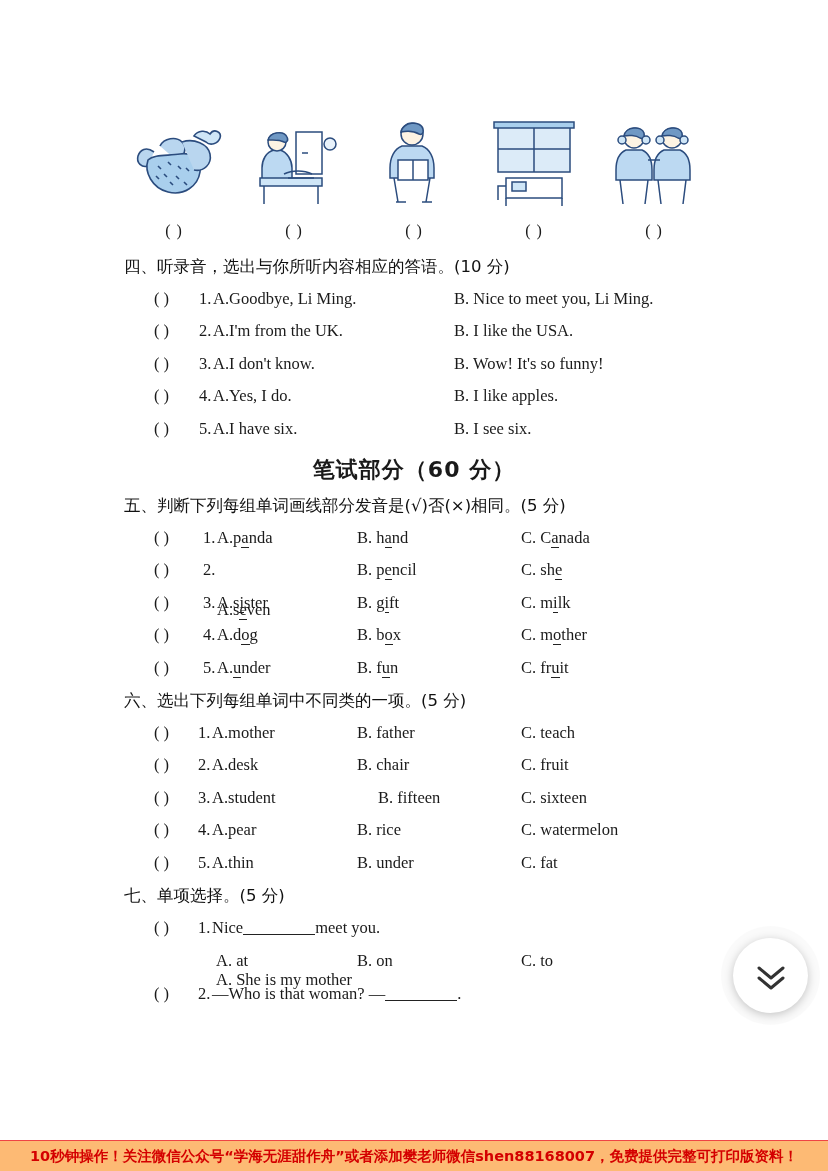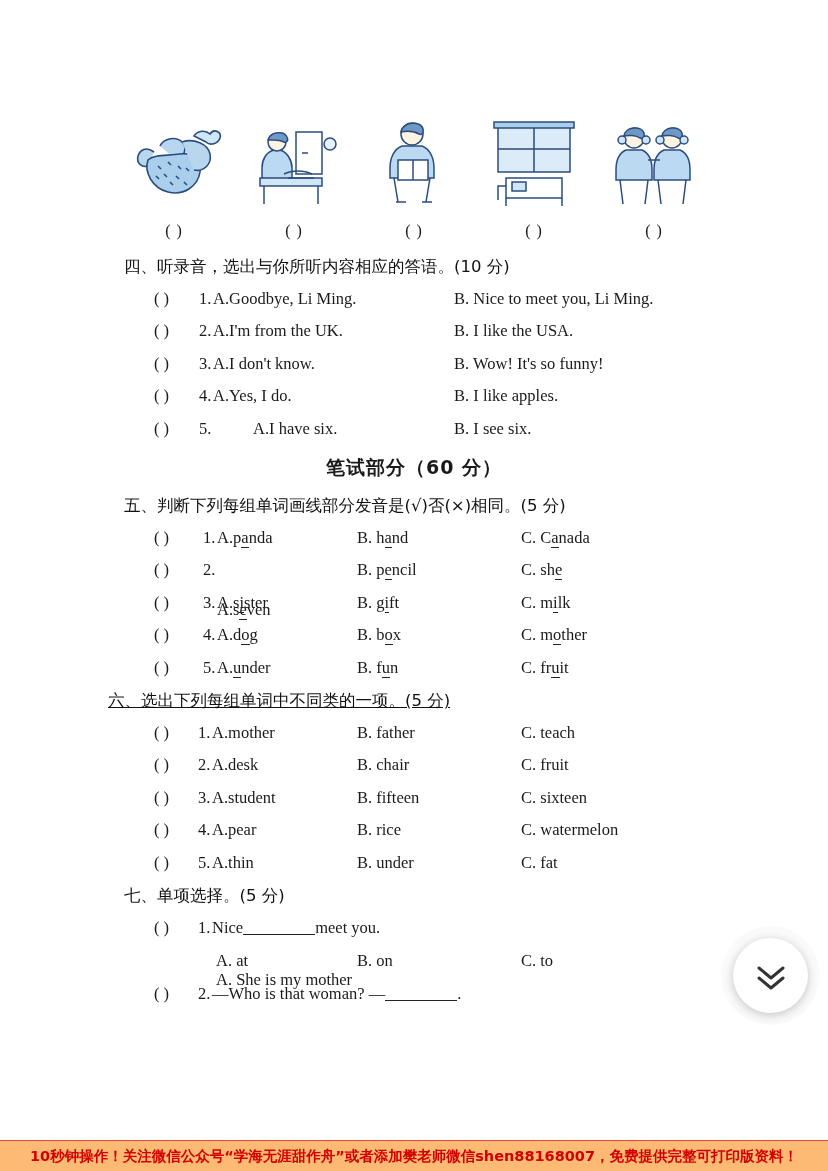--- a/index.html
+++ b/index.html
@@ -64,21 +64,21 @@
     font-family: "DejaVu Sans", sans-serif;
     color: #111;
     white-space: nowrap;
   }
 
   .center-head {
     position: absolute;
     width: 828px;
     left: 0;
     text-align: center;
-    font-size: 19px;
+    font-size: 22px;
     font-weight: bold;
     font-family: "DejaVu Sans", sans-serif;
     letter-spacing: 1px;
   }
 
   .row {
     position: absolute;
     left: 0;
     width: 828px;
     height: 24px;
@@ -275,21 +275,21 @@
   </div>
   <div class="row" style="top:386px;">
     <span class="cell" style="left:154px;">(        )</span>
     <span class="cell" style="left:199px;">4.</span>
     <span class="cell" style="left:213px;">A.Yes, I do.</span>
     <span class="cell" style="left:454px;">B. I like apples.</span>
   </div>
   <div class="row" style="top:419px;">
     <span class="cell" style="left:154px;">(        )</span>
     <span class="cell" style="left:199px;">5.</span>
-    <span class="cell" style="left:213px;margin-left:40px;">A.I have six.</span>
+    <span class="cell" style="left:213px;">A.I have six.</span>
     <span class="cell" style="left:454px;">B. I see six.</span>
   </div>
 
   <div class="center-head" style="top:455px;">笔试部分（60 分）</div>
 
   <div class="sec-head" style="left:124px; top:495px;">五、判断下列每组单词画线部分发音是(√)否(×)相同。(5 分)</div>
 
   <div class="row" style="top:528px;">
     <span class="cell" style="left:154px;">(        )</span>
     <span class="cell" style="left:203px;">1.</span>
@@ -319,41 +319,41 @@
     <span class="cell" style="left:521px;"><span>C. m</span><span class="u">o</span><span>ther</span></span>
   </div>
   <div class="row" style="top:658px;">
     <span class="cell" style="left:154px;">(        )</span>
     <span class="cell" style="left:203px;">5.</span>
     <span class="cell" style="left:217px;"><span>A.</span><span class="u">u</span><span>nder</span></span>
     <span class="cell" style="left:357px;"><span>B. f</span><span class="u">u</span><span>n</span></span>
     <span class="cell" style="left:521px;"><span>C. fr</span><span class="u">u</span><span>it</span></span>
   </div>
 
-  <div class="sec-head" style="left:108px; top:690px;text-decoration:underline;">六、选出下列每组单词中不同类的一项。(5 分)</div>
+  <div class="sec-head" style="left:124px; top:690px;">六、选出下列每组单词中不同类的一项。(5 分)</div>
 
   <div class="row" style="top:723px;">
     <span class="cell" style="left:154px;">(      )</span>
     <span class="cell" style="left:198px;">1.</span>
     <span class="cell" style="left:212px;">A.mother</span>
     <span class="cell" style="left:357px;">B. father</span>
     <span class="cell" style="left:521px;">C. teach</span>
   </div>
   <div class="row" style="top:755px;">
     <span class="cell" style="left:154px;">(      )</span>
     <span class="cell" style="left:198px;">2.</span>
     <span class="cell" style="left:212px;">A.desk</span>
     <span class="cell" style="left:357px;">B. chair</span>
     <span class="cell" style="left:521px;">C. fruit</span>
   </div>
   <div class="row" style="top:788px;">
     <span class="cell" style="left:154px;">(      )</span>
     <span class="cell" style="left:198px;">3.</span>
     <span class="cell" style="left:212px;">A.student</span>
-    <span class="cell" style="left:357px;">B. fifteen</span>
+    <span class="cell" style="left:378px;">B. fifteen</span>
     <span class="cell" style="left:521px;">C. sixteen</span>
   </div>
   <div class="row" style="top:820px;">
     <span class="cell" style="left:154px;">(      )</span>
     <span class="cell" style="left:198px;">4.</span>
     <span class="cell" style="left:212px;">A.pear</span>
     <span class="cell" style="left:357px;">B. rice</span>
     <span class="cell" style="left:521px;">C. watermelon</span>
   </div>
   <div class="row" style="top:853px;">

